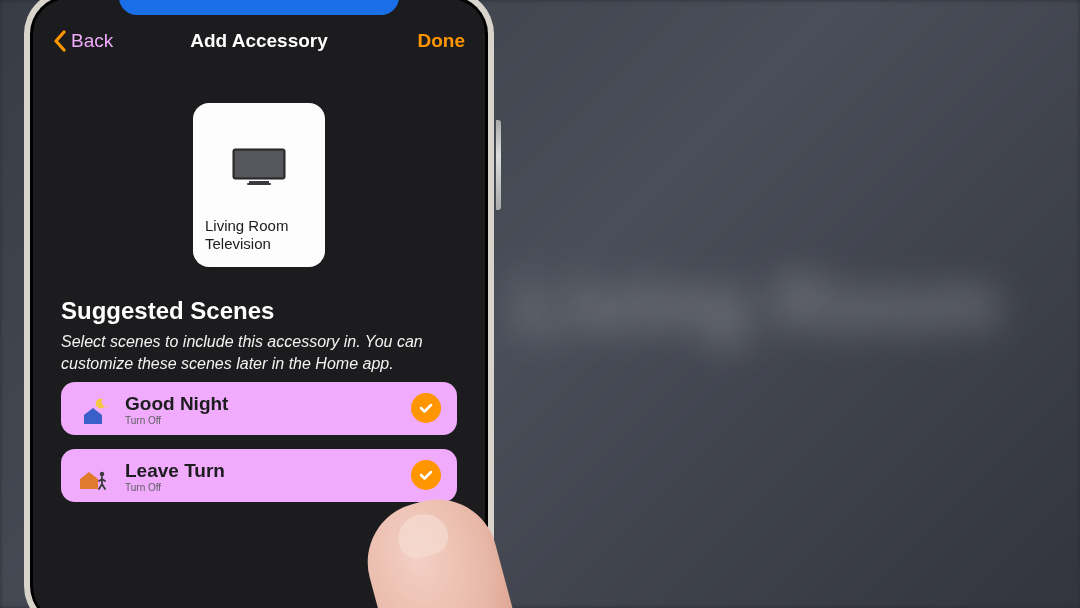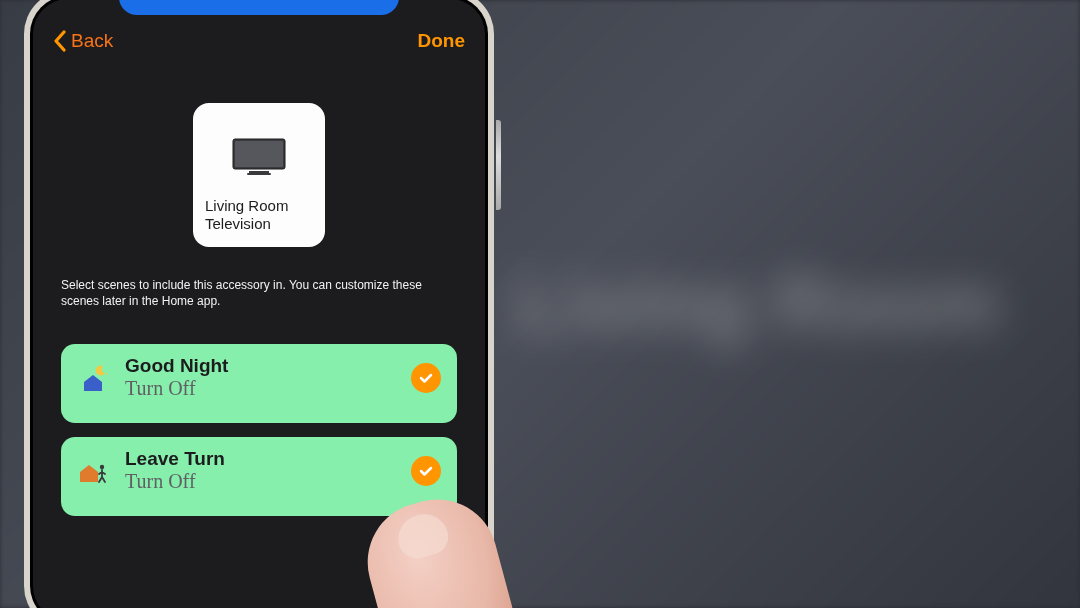--- a/index.html
+++ b/index.html
@@ -76,21 +76,21 @@
     .nav-bar {
       display: flex;
       align-items: center;
       justify-content: space-between;
       padding: 14px 20px 12px;
       height: 54px;
     }
     .back-button {
       display: flex;
       align-items: flex-start;
-      color: #f97316;
+      color: #f0abfc;
       font-size: 19px;
       font-weight: 400;
       cursor: pointer;
     }
     .chevron-back {
       width: 14px;
       height: 22px;
       margin-right: 4px;
     }
     .nav-title {
@@ -106,21 +106,21 @@
       font-size: 19px;
       font-weight: 600;
       cursor: pointer;
       padding-left: 47px;
     }
     .content {
       padding: 18px 28px;
     }
     .accessory-tile {
       width: 132px;
-      height: 144px;
+      height: 164px;
       background: #fdfdfd;
       border-radius: 16px;
       margin: 18px auto 30px;
       padding: 14px 12px;
       display: flex;
       flex-direction: column;
     }
     .tv-icon-wrapper {
       flex: 1;
       display: flex;
@@ -138,30 +138,30 @@
       line-height: 1.2;
     }
     .section-title {
       color: #fff;
       font-size: 24px;
       font-weight: 700;
       margin-bottom: 6px;
     }
     .section-subtitle {
       color: #f2f2f2;
-      font-size: 12px;
+      font-size: 16px;
       line-height: 1.35;
-      margin-bottom: 35px;
+      margin-bottom: 8px;
+      font-style: italic;
     }
     .scene-row {
-      background: #86efac;
+      background: #f0abfc;
       border-radius: 14px;
-      padding: 11px 16px 23px 14px;
-      display: flex;
-      align-items: center;
+      padding: 11px 16px 6px 14px;
+      display: flex;
       margin-bottom: 14px;
       cursor: pointer;
     }
     .scene-icon {
       width: 36px;
       height: 36px;
       margin-right: 14px;
       display: flex;
       align-items: center;
       justify-content: center;
@@ -171,22 +171,21 @@
       flex: 1;
     }
     .scene-title {
       color: #1c1c1e;
       font-size: 19px;
       font-weight: 700;
       line-height: 1.15;
     }
     .scene-subtitle {
       color: #606064;
-      font-size: 20px;
-      font-family: Liberation Serif, serif;
+      font-size: 10px;
     }
     .checkmark {
       width: 30px;
       height: 30px;
       background: #ff9500;
       border-radius: 50%;
       display: flex;
       align-items: center;
       justify-content: center;
     }
@@ -237,37 +236,39 @@
         <div class="status-bar-blue"></div>
       </div>
 
       <div class="nav-bar">
         <div class="back-button">
           <svg class="chevron-back" viewBox="0 0 14 22">
             <path d="M 11 2 L 3 11 L 11 20" stroke="#ff9500" stroke-width="3.2" fill="none" stroke-linecap="round" stroke-linejoin="round"></path>
           </svg>
           <span>Back</span>
         </div>
+        <div class="nav-title">Add Accessory</div>
         <div class="done-button">Done</div>
       </div>
 
       <div class="content">
 
         <div class="accessory-tile">
           <div class="tv-icon-wrapper">
             <svg class="tv-icon" viewBox="0 0 56 40">
               <rect x="2" y="2" width="52" height="30" rx="2" fill="#3a3a3c" stroke="#1c1c1e" stroke-width="1"></rect>
               <rect x="4" y="4" width="48" height="26" rx="1" fill="#55575c"></rect>
               <rect x="18" y="34" width="20" height="2" fill="#3a3a3c"></rect>
               <rect x="16" y="36" width="24" height="2" rx="1" fill="#3a3a3c"></rect>
             </svg>
           </div>
           <div class="accessory-label">Living Room Television</div>
         </div>
 
+        <div class="section-title">Suggested Scenes</div>
         <div class="section-subtitle">Select scenes to include this accessory in. You can customize these scenes later in the Home app.</div>
 
         <div class="scene-row">
           <div class="scene-icon">
             <svg viewBox="0 0 36 36" width="36" height="36">
               <path d="M 18 15 L 9 22 L 9 31 L 27 31 L 27 22 Z" fill="#3b5fc9"></path>
               <path d="M 28 6 A 5 5 0 1 0 30 13 A 4 4 0 0 1 28 6 Z" fill="#f5c842"></path>
               <circle cx="22" cy="9" r="0.8" fill="#f5c842"></circle>
               <circle cx="32" cy="14" r="0.8" fill="#f5c842"></circle>
             </svg>

